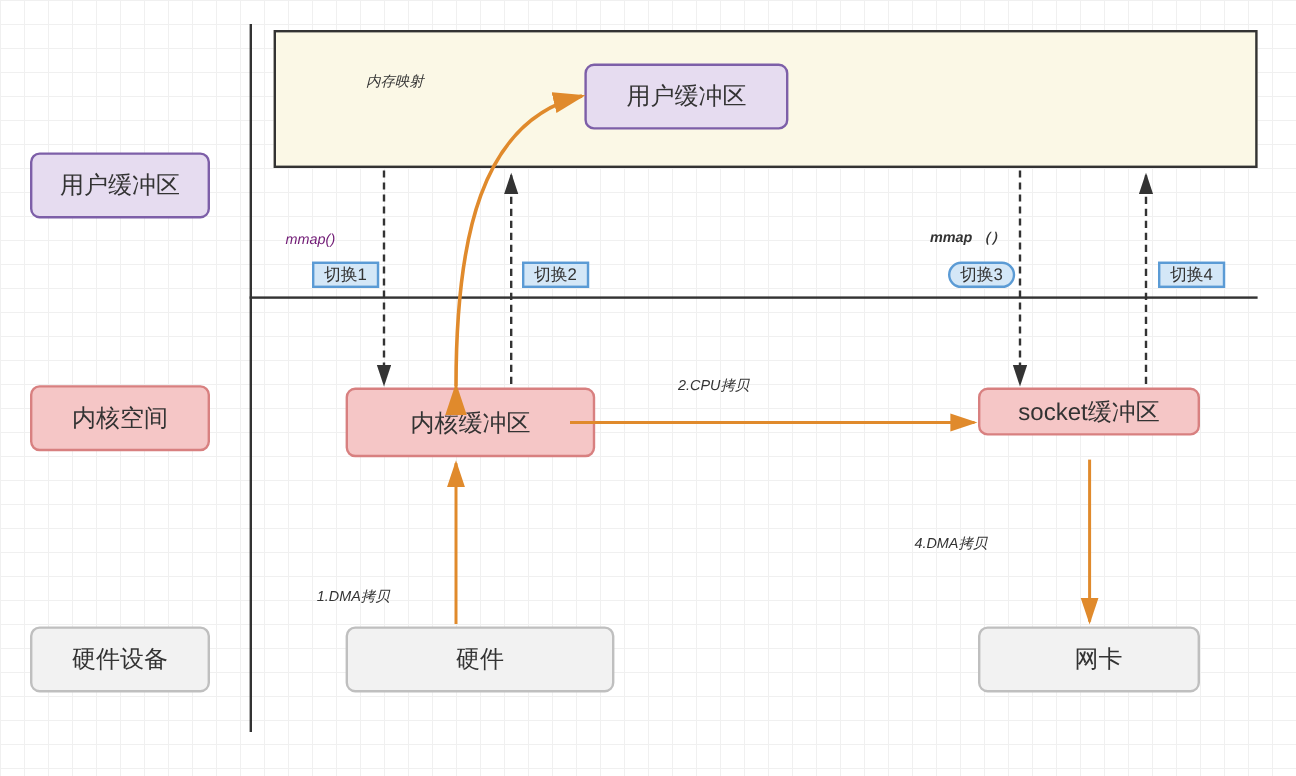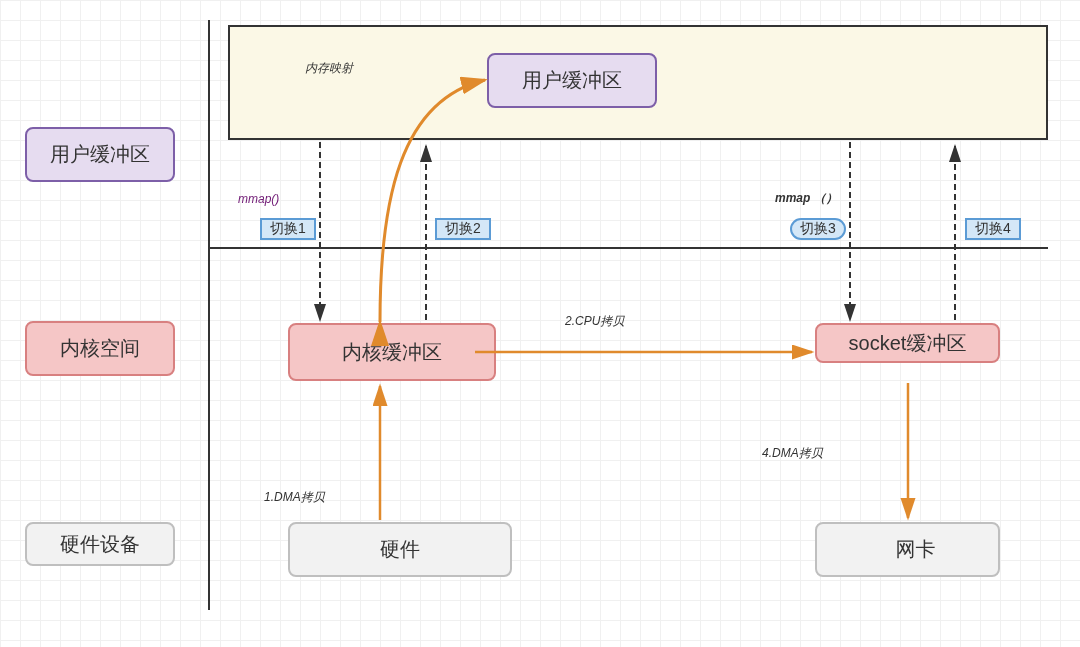--- a/index.html
+++ b/index.html
@@ -82,21 +82,21 @@
 <div class="vline" style="left:208px; top:20px; height:590px;"></div>
 
 <div class="hline" style="left:208px; top:247px; width:840px;"></div>
 
 <div class="box purple-box" style="left:25px; top:127px; width:150px; height:55px;">
   <span>用户缓冲区</span>
 </div>
 <div class="box pink-box" style="left:25px; top:321px; width:150px; height:55px;">
   <span>内核空间</span>
 </div>
-<div class="box gray-box" style="left:25px; top:522px; width:150px; height:44px;">
+<div class="box gray-box" style="left:25px; top:522px; width:150px; height:55px;">
   <span>硬件设备</span>
 </div>
 
 <div class="cream-container" style="left:228px; top:25px; width:820px; height:115px;"></div>
 
 <div class="box purple-box" style="left:487px; top:53px; width:170px; height:55px;">
   <span>用户缓冲区</span>
 </div>
 
 <div class="label-text" style="left:305px; top:60px;">

